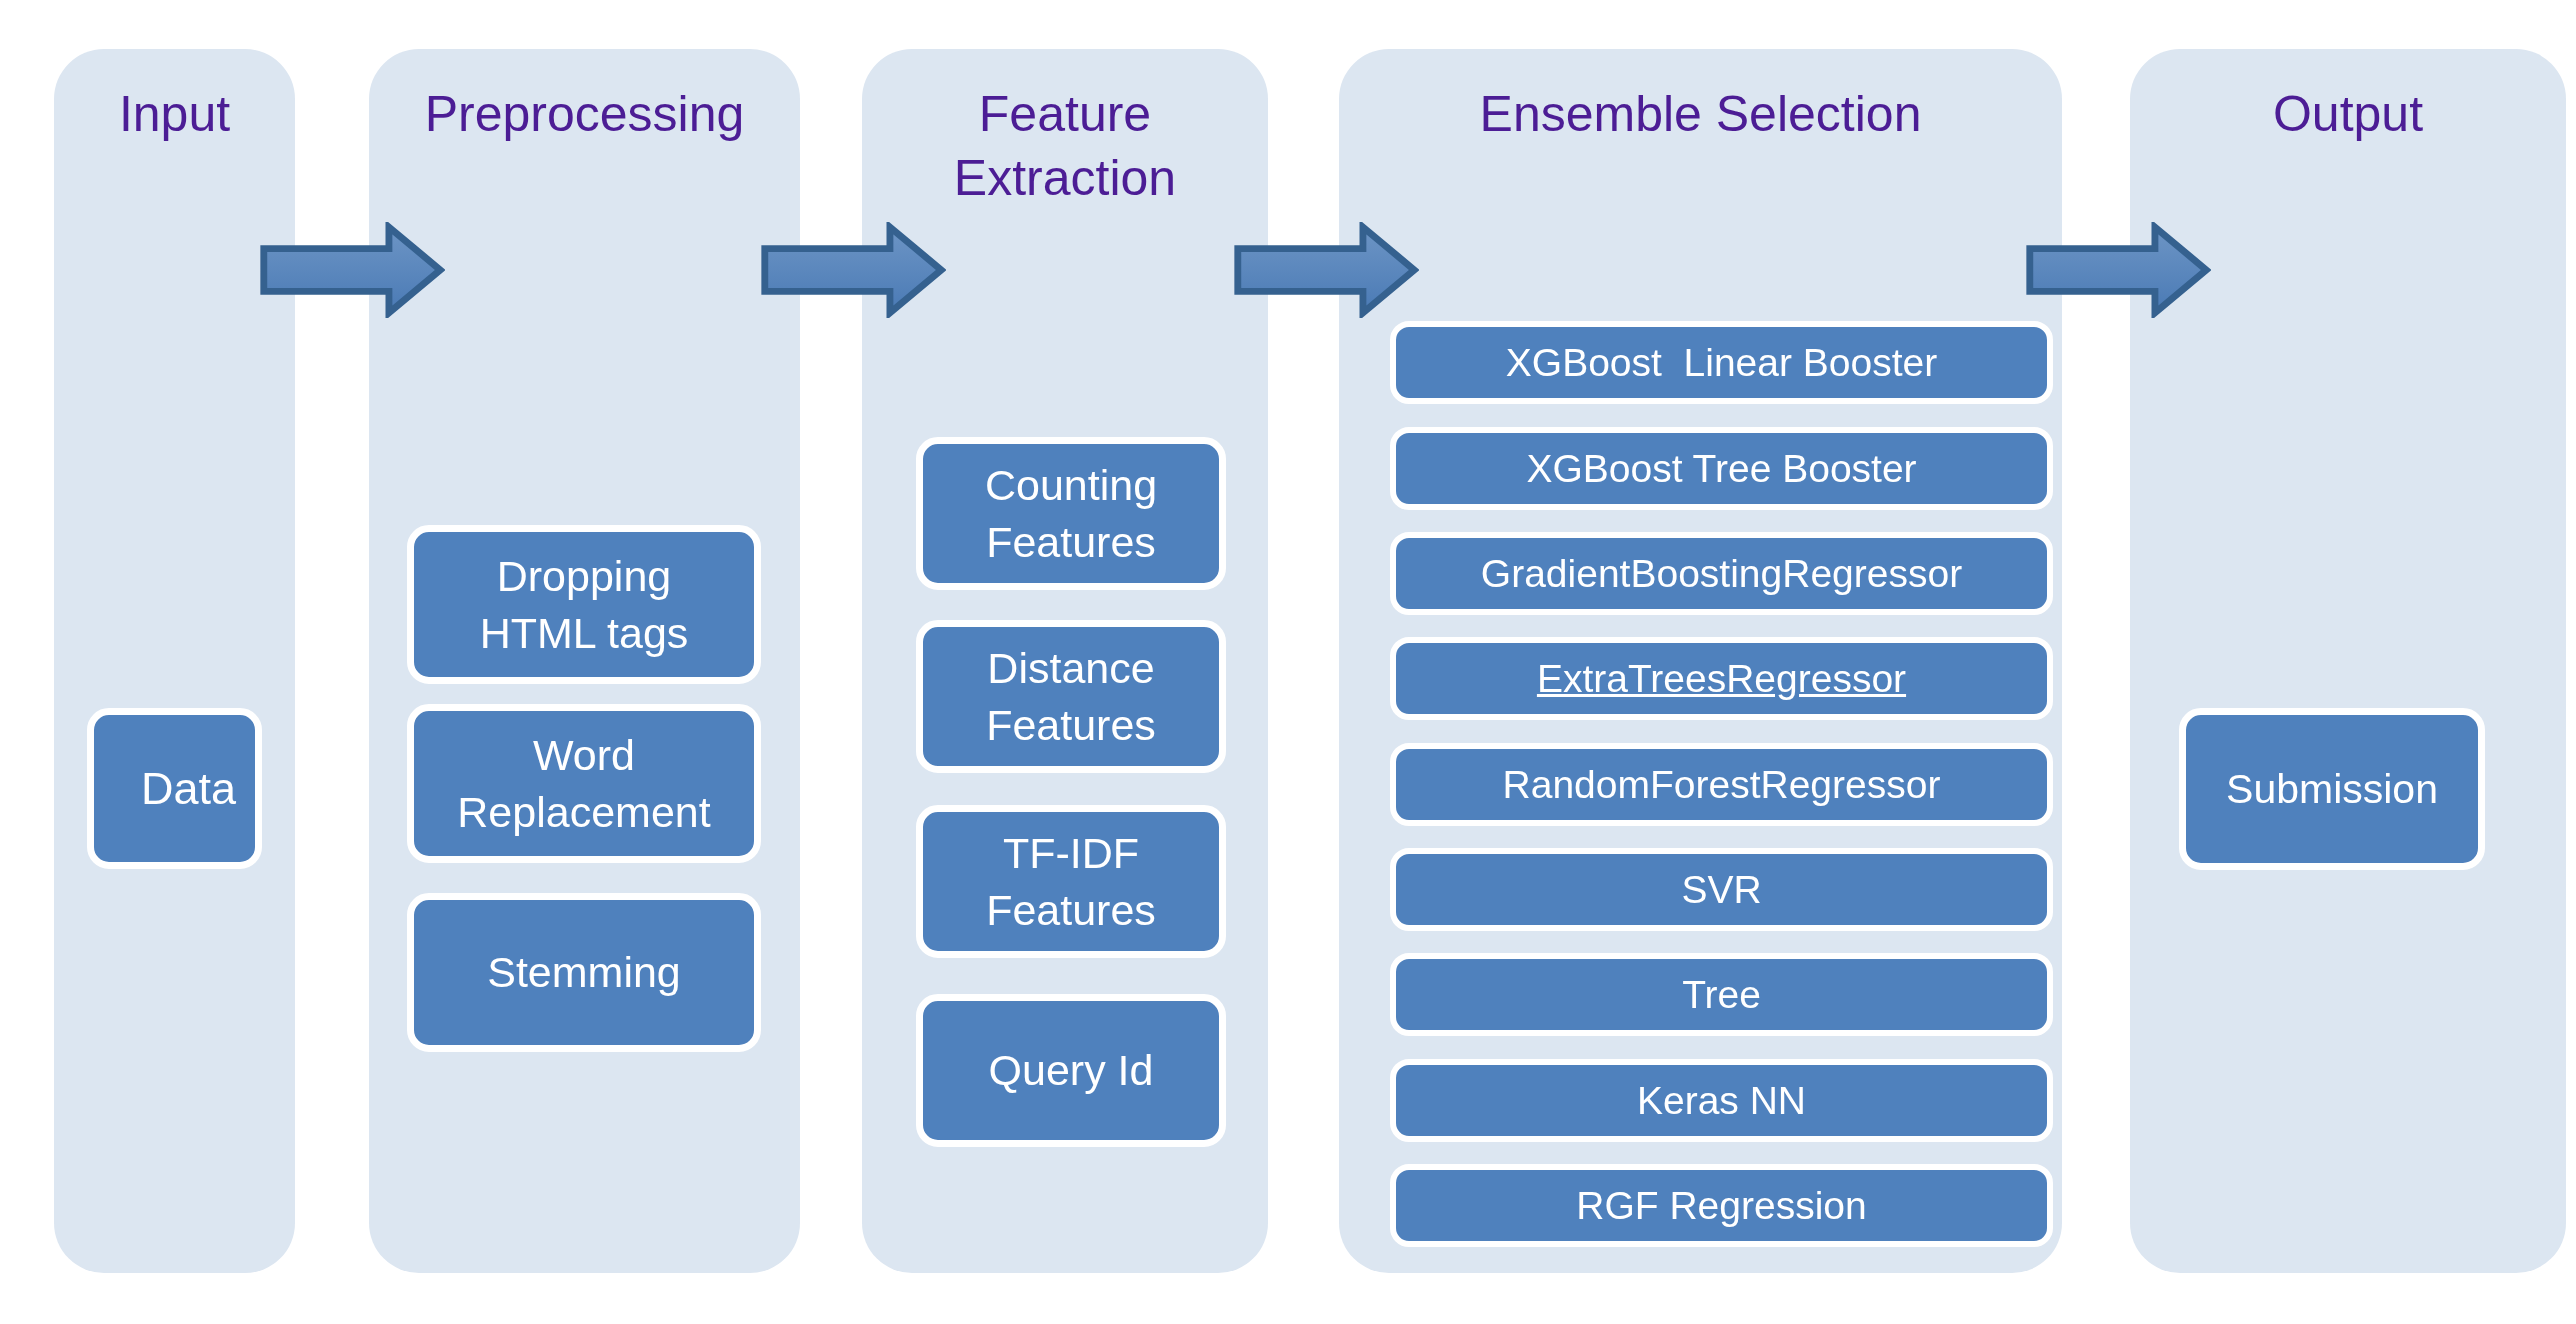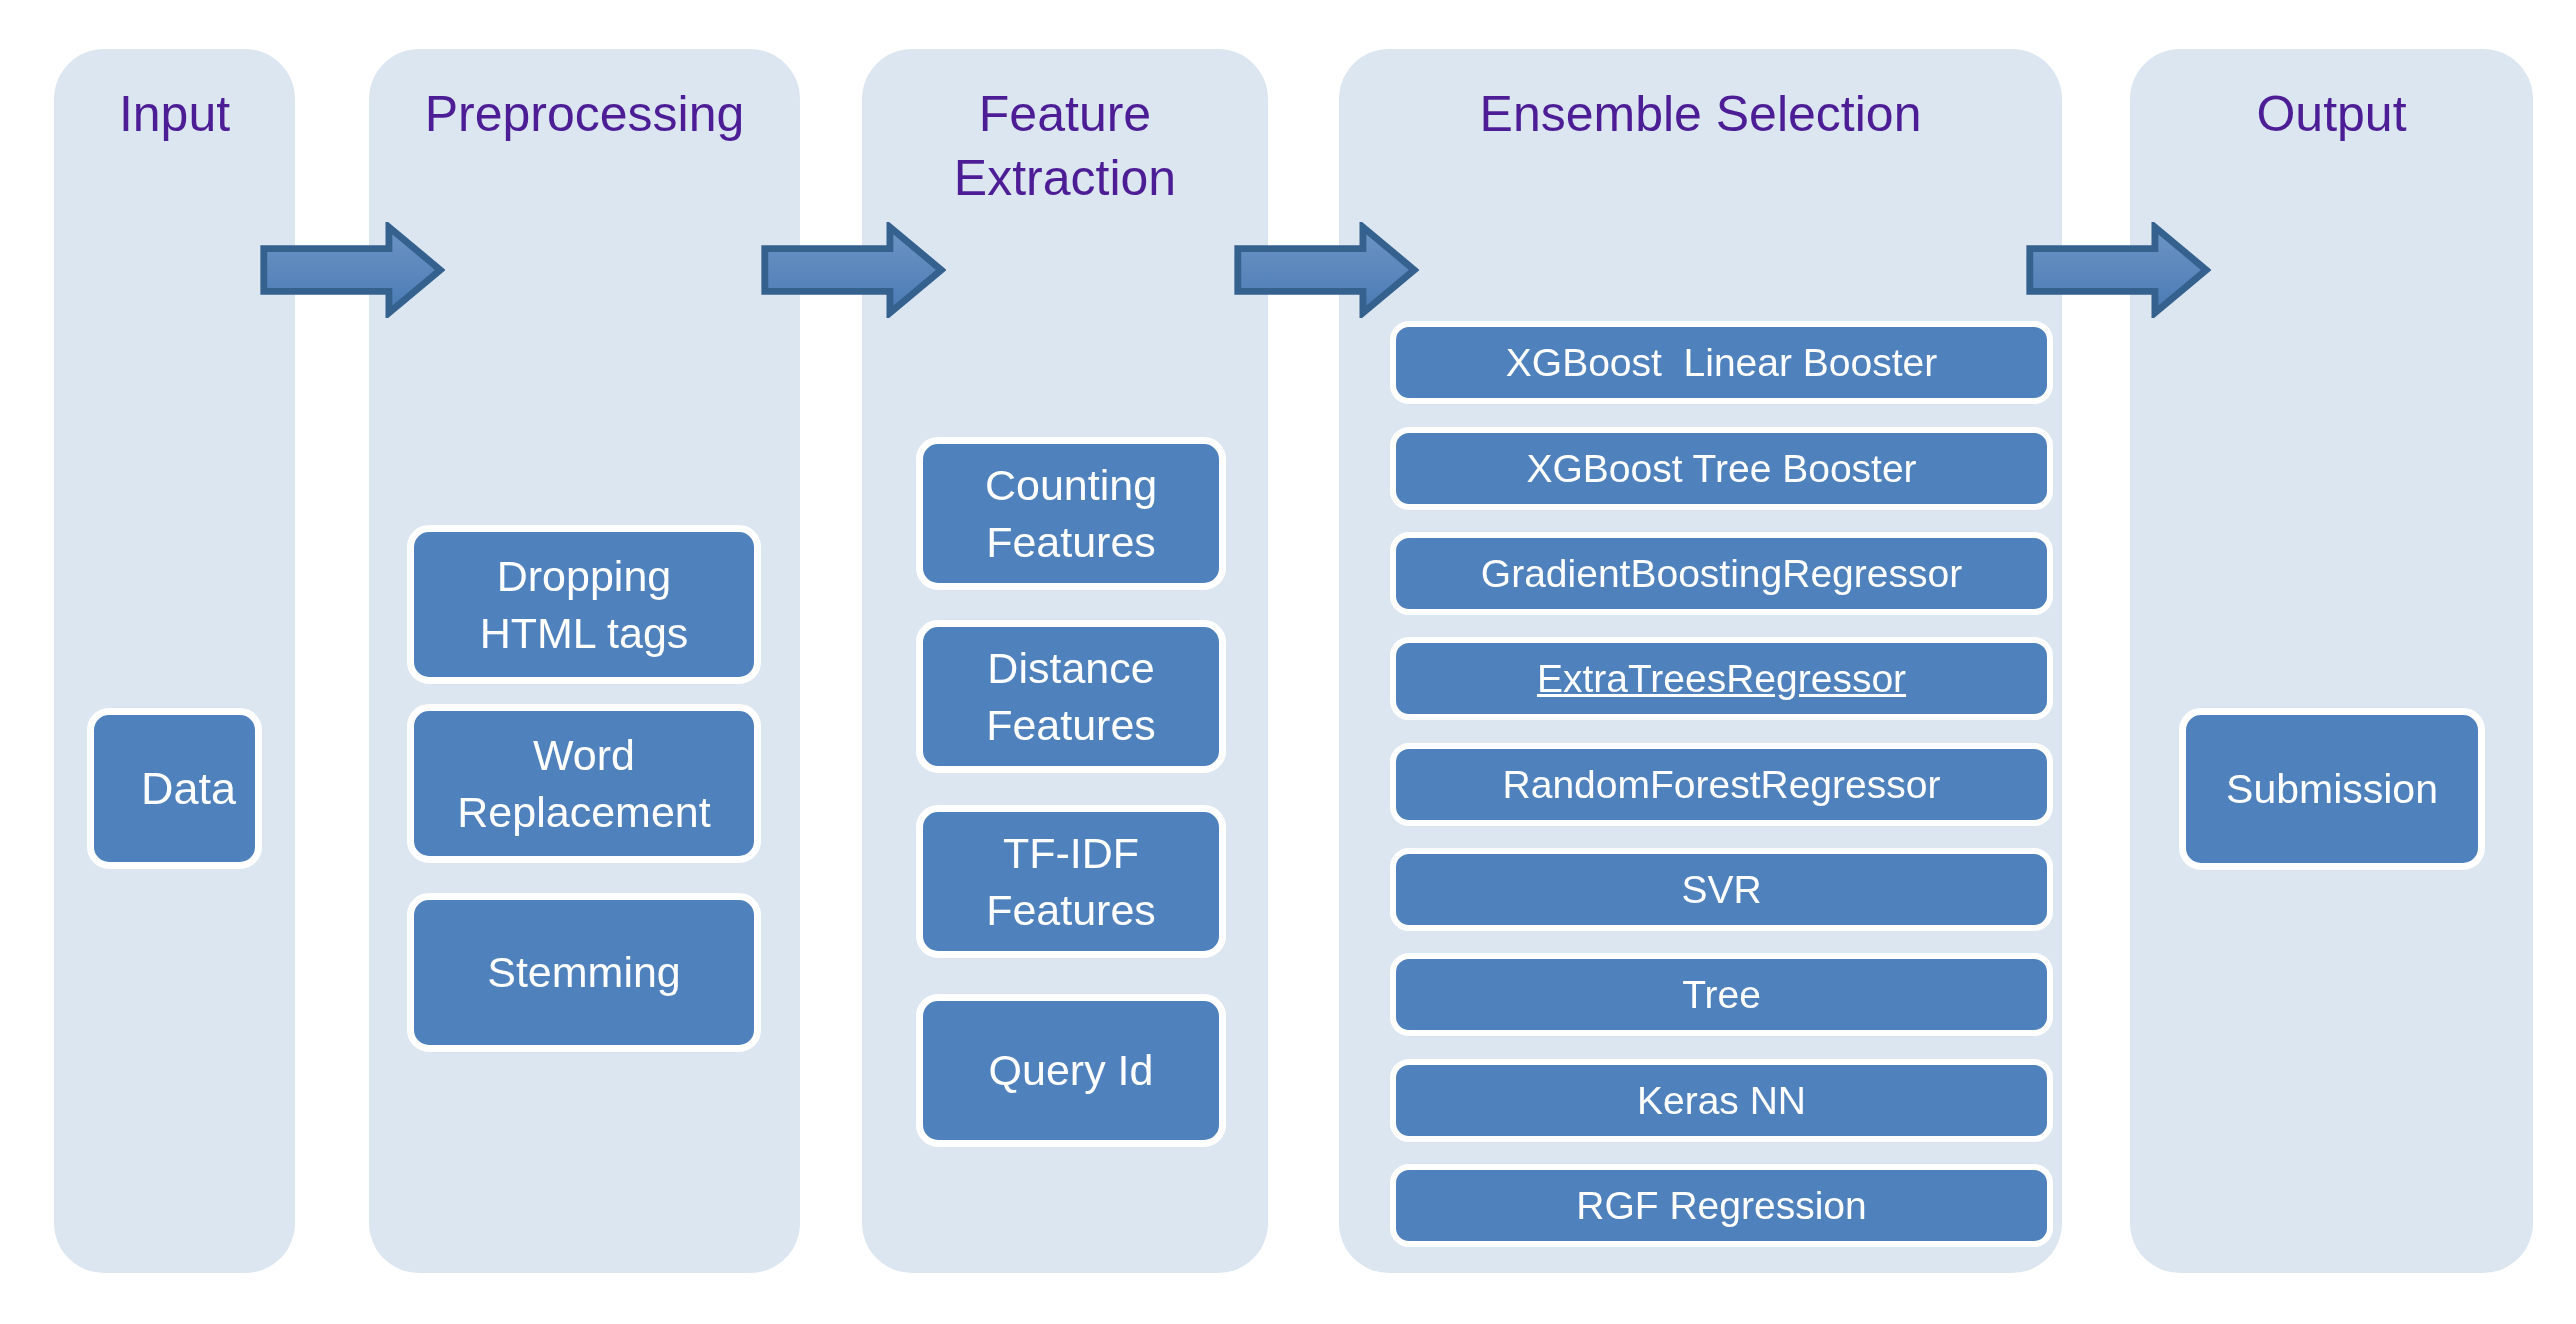--- a/index.html
+++ b/index.html
@@ -19,21 +19,21 @@
     position: absolute;
     top: 49px;
     height: 1224px;
     background: #dce6f1;
     border-radius: 50px;
   }
   #col-input             { left: 54px;   width: 241px; }
   #col-preprocessing     { left: 369px;  width: 431px; }
   #col-feature-extraction{ left: 862px; width: 406px; }
   #col-ensemble-selection{ left: 1339px; width: 723px; }
-  #col-output            { left: 2130px; width: 403px; }
+  #col-output            { left: 2130px; width: 403px; padding-left: 33px; }
 
   .col-title {
     position: absolute;
     top: 33px;
     left: 0;
     width: 100%;
     text-align: center;
     color: #4c1d95;
     font-size: 50px;
     line-height: 1.28;

